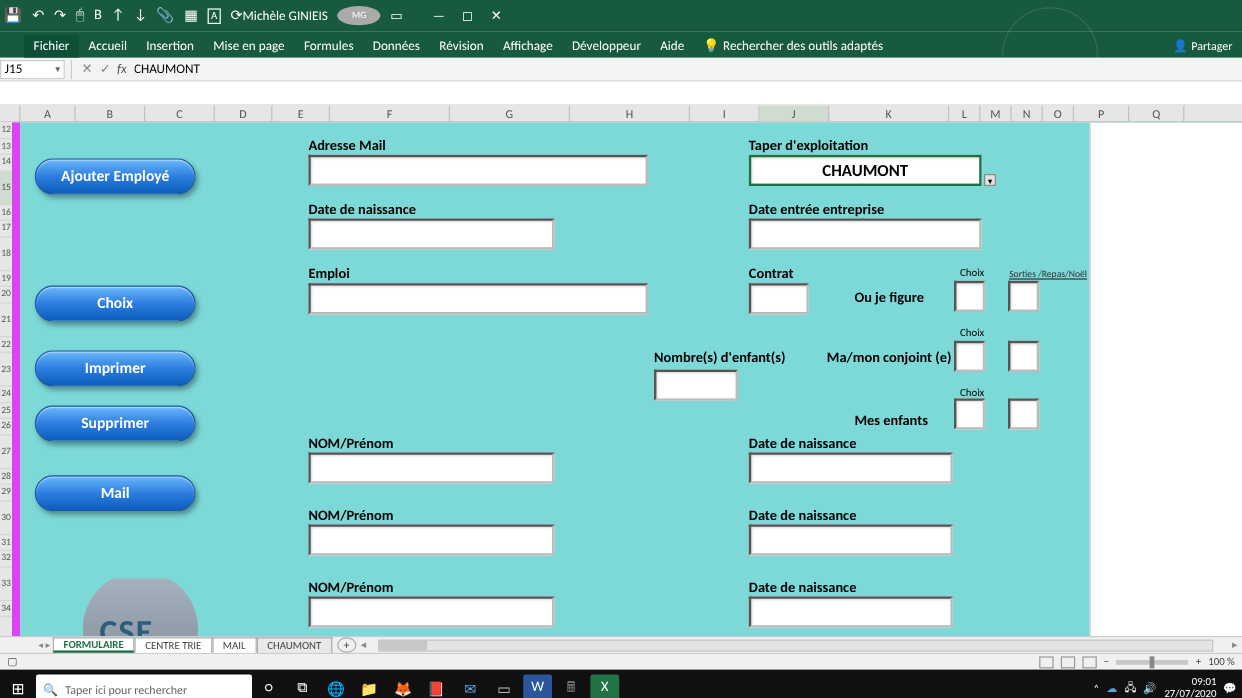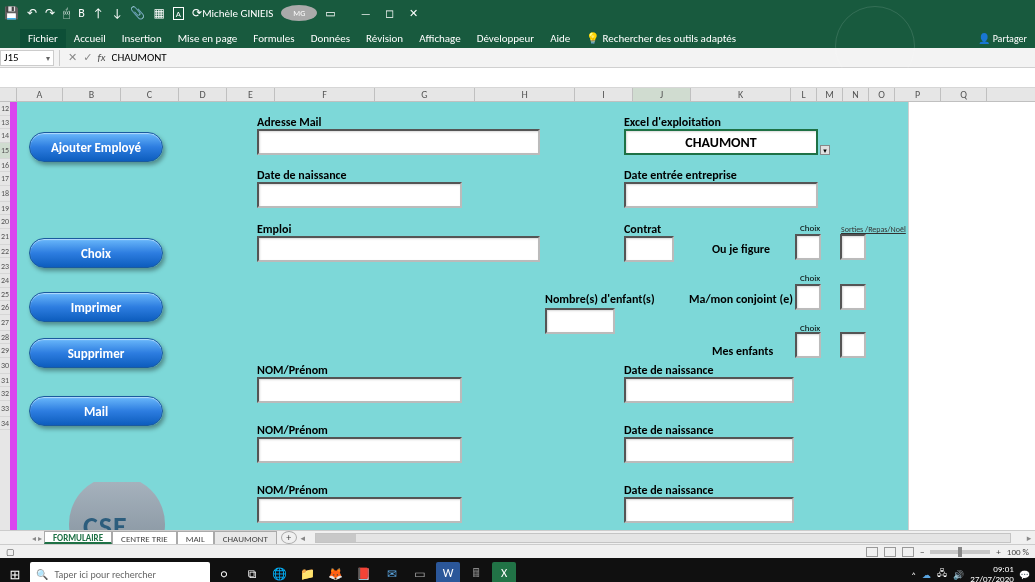--- a/index.html
+++ b/index.html
@@ -36,21 +36,21 @@
 
     
     .col-header { height: 14px; display: flex; background: #e6e6e6; border-bottom: 1px solid #c0c0c0; font-size: 10px; color: #555; }
     .col-header .corner { width: 17px; border-right: 1px solid #c0c0c0; background: #e6e6e6; }
     .col-header .ch { border-right: 1px solid #c0c0c0; display: flex; align-items: center; justify-content: center; }
 
     
     .sheet { display: flex; height: 428px; }
     .row-hdrs { width: 17px; background: #e6e6e6; border-right: 7px solid #d946ef; }
     .row-hdrs .rh { height: 13.5px; font-size: 8px; color: #555; display: flex; align-items: center; justify-content: center; border-bottom: 1px solid #d6d6d6; }
-    .row-hdrs .rh.tall { height: 16px; }
+    .row-hdrs .rh.tall { height: 28px; }
     .sheet-body { flex: 1; background: #7dd8d8; position: relative; overflow: hidden; }
     .sheet-right { position: absolute; right: 0; top: 0; width: 127px; height: 100%; background: #fff; border-left: 1px solid #d0d0d0; }
 
     
     .oval-btn { position: absolute; left: 12px; width: 134px; height: 30px; border-radius: 15px;
       background: linear-gradient(to bottom, #6ab8fb 0%, #2d7de0 50%, #0d5dbd 100%);
       color: #fff; font-weight: bold; font-size: 13px; display: flex; align-items: center; justify-content: center;
       border: 1px solid #1a5a9e; box-shadow: 2px 3px 4px rgba(0,0,0,0.35), inset 0 1px 1px rgba(255,255,255,0.5); cursor: pointer; }
 
     
@@ -207,21 +207,21 @@
   <div class="sheet-body">
     <div class="sheet-right"></div>
 
     <div class="oval-btn" style="top:30px">Ajouter Employé</div>
     <div class="oval-btn" style="top:136px">Choix</div>
     <div class="oval-btn" style="top:236px">Supprimer</div>
     <div class="oval-btn" style="top:190px">Imprimer</div>
     <div class="oval-btn" style="top:294px">Mail</div>
 
     <div class="frm-label" style="left:240px;top:13px">Adresse Mail</div>
-    <div class="frm-label" style="left:607px;top:13px">Excel d'exploitation</div>
+    <div class="frm-label" style="left:607px;top:13px">Taper d'exploitation</div>
 
     <div class="inp" style="left:240px;top:27px;width:283px;height:26px"></div>
     <div class="inp selected" style="left:607px;top:27px;width:194px;height:26px">
       <div class="val">CHAUMONT</div>
     </div>
     <div class="dd-arrow" style="left:803px;top:43px">▾</div>
 
     <div class="frm-label" style="left:240px;top:66px">Date de naissance</div>
     <div class="frm-label" style="left:607px;top:66px">Date entrée entreprise</div>
     <div class="inp" style="left:240px;top:80px;width:205px;height:26px"></div>

